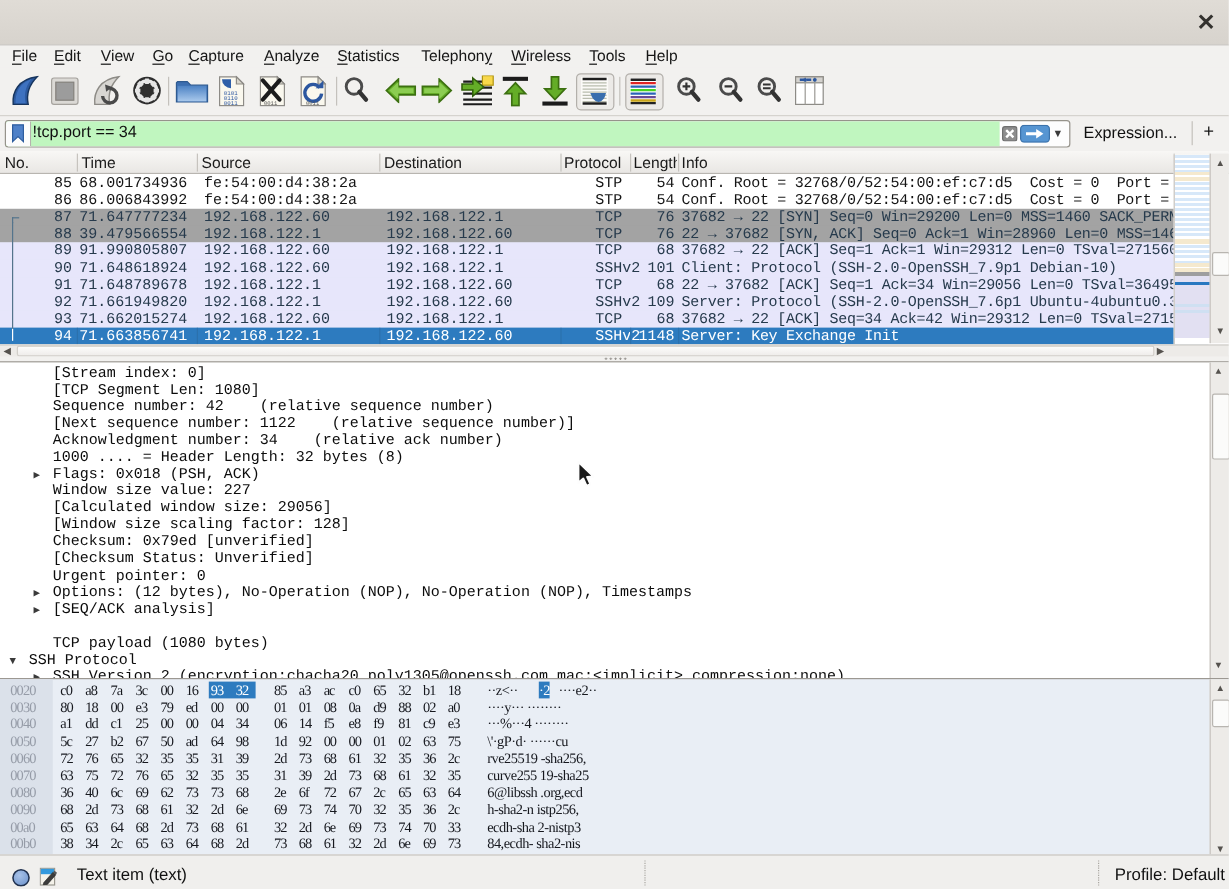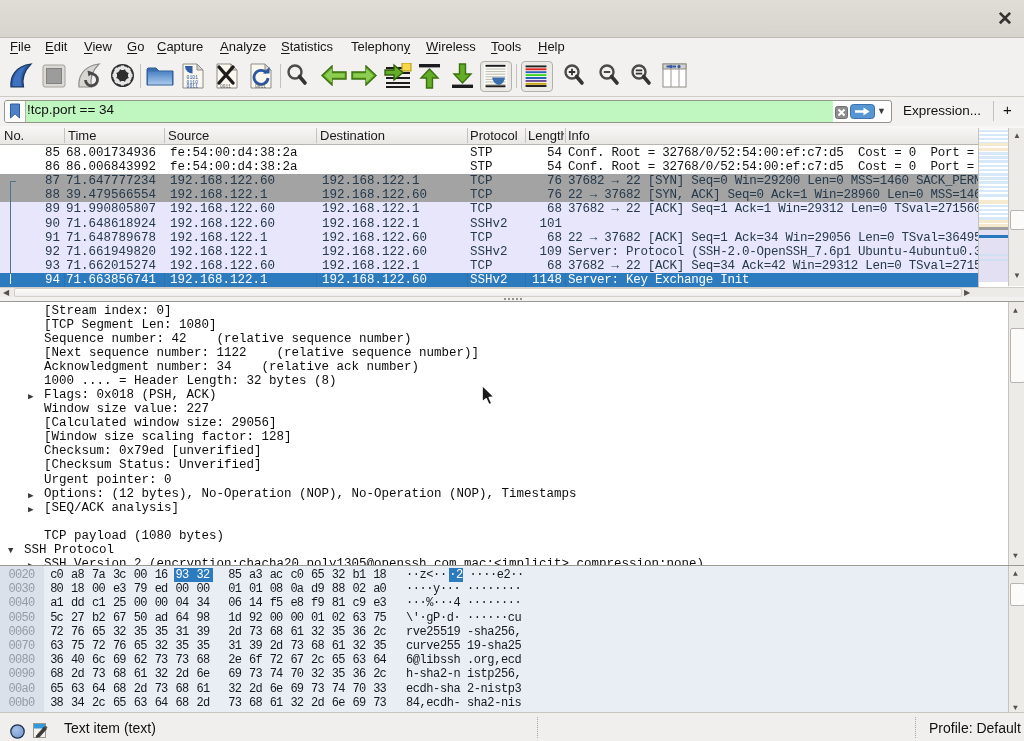--- a/index.html
+++ b/index.html
@@ -33,21 +33,21 @@
 #phead{position:absolute;left:0;top:0;width:1024px;height:18px;background:linear-gradient(#f8f7f5,#e9e7e4);border-bottom:1px solid #b8b5b0;font-size:13px;color:#1a1a1a;}
 #phead span{position:absolute;top:2px;}
 .hsep{position:absolute;top:2px;width:1px;height:15px;background:#c6c3be;}
 #prows{position:absolute;left:0;top:19.5px;width:1007px;height:142px;font-family:"Liberation Mono",monospace;font-size:12.5px;white-space:pre;}
 .prow{position:absolute;left:0;width:1007px;height:14.2px;line-height:14.2px;overflow:hidden;color:#263a4c;}
 .prow span{position:absolute;top:0;}
 .c-no{left:0;width:60px;text-align:right;}
 .c-time{left:66px;}
 .c-src{left:170px;}
 .c-dst{left:322px;}
-.c-proto{left:470px;text-align:center;}
+.c-proto{left:496px;text-align:center;}
 .c-len{left:496px;width:66px;text-align:right;}
 .c-info{left:568px;width:410px;overflow:hidden;white-space:pre;letter-spacing:-0.25px;}
 .r-white{background:#fff;color:#141414;}
 .r-gray{background:#a3a3a3;}
 .r-lav{background:#e7e6fb;}
 .r-sel{background:#2d7bbf;color:#fff;}
 
 #pminimap{position:absolute;left:978px;top:3px;width:30px;height:158px;background:#fff;border-left:1px solid #c6c3be;}
 #pvscroll{position:absolute;left:1008px;top:2px;width:16px;height:158px;background:#edebe8;border-left:1px solid #c6c3be;}
 #phscroll{position:absolute;left:0;top:160.5px;width:1024px;height:10px;background:#edebe8;border-top:1px solid #d0cdc8;}
@@ -55,21 +55,21 @@
 .sthumb{position:absolute;background:#fbfbfa;border:1px solid #b8b5b0;border-radius:2px;}
 
 #split1{left:0;top:296.5px;width:1024px;height:5px;background:#f2f1ef;}
 
 #details{left:0;top:301px;width:1024px;height:263.5px;background:#fff;border-top:1px solid #9c9892;font-family:"Liberation Mono",monospace;font-size:12.5px;}
 .drow{position:absolute;left:0;width:1007px;height:14.2px;line-height:14.2px;white-space:pre;color:#0c0c0c;}
 .dsel{background:#2d7bbf;color:#fff;}
 .tri{position:absolute;font-size:9px;color:#3a3a3a;}
 #dvscroll{position:absolute;left:1008px;top:0;width:16px;height:263px;background:#edebe8;border-left:1px solid #c6c3be;}
 
-#hexpane{left:0;top:565px;width:1024px;height:147px;background:#e9eef5;border-top:1px solid #9c9892;font-family:Liberation Mono, monospace;font-size:12.5px;}
+#hexpane{left:0;top:565px;width:1024px;height:147px;background:#e9eef5;border-top:1px solid #9c9892;font-family:Liberation Serif, serif;font-size:12.5px;}
 #hexoffcol{position:absolute;left:0;top:0;width:44px;height:146px;background:#dbe1ea;}
 .hrow{position:absolute;left:0;width:1007px;height:14.2px;line-height:14.2px;white-space:pre;}
 .hoff{position:absolute;left:8.5px;color:#959ba7;font-size:12px;letter-spacing:-0.7px;}
 .hb{position:absolute;color:#16181e;letter-spacing:-0.8px;font-size:12px;}
 .hascii{position:absolute;color:#16181e;font-size:12px;letter-spacing:-0.42px;}
 .hselbox{position:absolute;top:0;height:14.2px;background:#2d7bbf;}
 .hsel2{color:#fff;z-index:2;}
 .hselA{background:#2d7bbf;color:#fff;z-index:2;}
 #hvscroll{position:absolute;left:1008px;top:0;width:16px;height:146px;background:#edebe8;border-left:1px solid #c6c3be;}
 
@@ -288,21 +288,21 @@
       <div class="hsep" style="left:525px"></div>
       <div class="hsep" style="left:565px"></div>
       <div class="hsep" style="left:978px"></div>
   </div>
   <div id="prows"><div style="position:absolute;left:0;top:28.4px;width:1007px;height:28.4px;background:#a3a3a3"></div><div style="position:absolute;left:0;top:56.8px;width:1007px;height:71px;background:#e7e6fb"></div>
     <div class="prow r-white" style="top:0"><span class="c-no">85</span><span class="c-time">68.001734936</span><span class="c-src">fe:54:00:d4:38:2a</span><span class="c-proto">STP</span><span class="c-len">54</span><span class="c-info">Conf. Root = 32768/0/52:54:00:ef:c7:d5  Cost = 0  Port = 0x8005</span></div>
     <div class="prow r-white" style="top:14.2px"><span class="c-no">86</span><span class="c-time">86.006843992</span><span class="c-src">fe:54:00:d4:38:2a</span><span class="c-proto">STP</span><span class="c-len">54</span><span class="c-info">Conf. Root = 32768/0/52:54:00:ef:c7:d5  Cost = 0  Port = 0x8005</span></div>
     <div class="prow r-gray" style="top:28.4px"><span class="c-no">87</span><span class="c-time">71.647777234</span><span class="c-src">192.168.122.60</span><span class="c-dst">192.168.122.1</span><span class="c-proto">TCP</span><span class="c-len">76</span><span class="c-info">37682 → 22 [SYN] Seq=0 Win=29200 Len=0 MSS=1460 SACK_PERM=1</span></div>
     <div class="prow r-gray" style="top:42.6px"><span class="c-no">88</span><span class="c-time">39.479566554</span><span class="c-src">192.168.122.1</span><span class="c-dst">192.168.122.60</span><span class="c-proto">TCP</span><span class="c-len">76</span><span class="c-info">22 → 37682 [SYN, ACK] Seq=0 Ack=1 Win=28960 Len=0 MSS=1460</span></div>
     <div class="prow r-lav" style="top:56.8px"><span class="c-no">89</span><span class="c-time">91.990805807</span><span class="c-src">192.168.122.60</span><span class="c-dst">192.168.122.1</span><span class="c-proto">TCP</span><span class="c-len">68</span><span class="c-info">37682 → 22 [ACK] Seq=1 Ack=1 Win=29312 Len=0 TSval=2715606</span></div>
-    <div class="prow r-lav" style="top:71px"><span class="c-no">90</span><span class="c-time">71.648618924</span><span class="c-src">192.168.122.60</span><span class="c-dst">192.168.122.1</span><span class="c-proto">SSHv2</span><span class="c-len">101</span></div>
+    <div class="prow r-lav" style="top:71px"><span class="c-no">90</span><span class="c-time">71.648618924</span><span class="c-src">192.168.122.60</span><span class="c-dst">192.168.122.1</span><span class="c-proto">SSHv2</span><span class="c-len">101</span><span class="c-info">Client: Protocol (SSH-2.0-OpenSSH_7.9p1 Debian-10)</span></div>
     <div class="prow r-lav" style="top:85.2px"><span class="c-no">91</span><span class="c-time">71.648789678</span><span class="c-src">192.168.122.1</span><span class="c-dst">192.168.122.60</span><span class="c-proto">TCP</span><span class="c-len">68</span><span class="c-info">22 → 37682 [ACK] Seq=1 Ack=34 Win=29056 Len=0 TSval=36495</span></div>
     <div class="prow r-lav" style="top:99.4px"><span class="c-no">92</span><span class="c-time">71.661949820</span><span class="c-src">192.168.122.1</span><span class="c-dst">192.168.122.60</span><span class="c-proto">SSHv2</span><span class="c-len">109</span><span class="c-info">Server: Protocol (SSH-2.0-OpenSSH_7.6p1 Ubuntu-4ubuntu0.3</span></div>
     <div class="prow r-lav" style="top:113.6px"><span class="c-no">93</span><span class="c-time">71.662015274</span><span class="c-src">192.168.122.60</span><span class="c-dst">192.168.122.1</span><span class="c-proto">TCP</span><span class="c-len">68</span><span class="c-info">37682 → 22 [ACK] Seq=34 Ack=42 Win=29312 Len=0 TSval=2715</span></div>
     <div class="prow r-sel" style="top:127.8px"><span class="c-no">94</span><span class="c-time">71.663856741</span><span class="c-src">192.168.122.1</span><span class="c-dst">192.168.122.60</span><span class="c-proto">SSHv2</span><span class="c-len">1148</span><span class="c-info">Server: Key Exchange Init</span><span style="position:absolute;left:64px;top:0;width:1px;height:14.2px;background:#2b71ad"></span><span style="position:absolute;left:164px;top:0;width:1px;height:14.2px;background:#2b71ad"></span><span style="position:absolute;left:316px;top:0;width:1px;height:14.2px;background:#2b71ad"></span><span style="position:absolute;left:467px;top:0;width:1px;height:14.2px;background:#2b71ad"></span><span style="position:absolute;left:525px;top:0;width:1px;height:14.2px;background:#2b71ad"></span><span style="position:absolute;left:565px;top:0;width:1px;height:14.2px;background:#2b71ad"></span></div>
     <div style="position:absolute;left:10px;top:35px;width:5px;height:4px;border-left:1px solid #54748c;border-top:1px solid #54748c"></div>
     <div style="position:absolute;left:10px;top:39px;width:1px;height:89.5px;background:#54748c"></div>
     <div style="position:absolute;left:10px;top:128.5px;width:1px;height:9.5px;background:#fff"></div>
   </div>
   <div id="pminimap">
     <svg width="30" height="153" shape-rendering="crispEdges">

